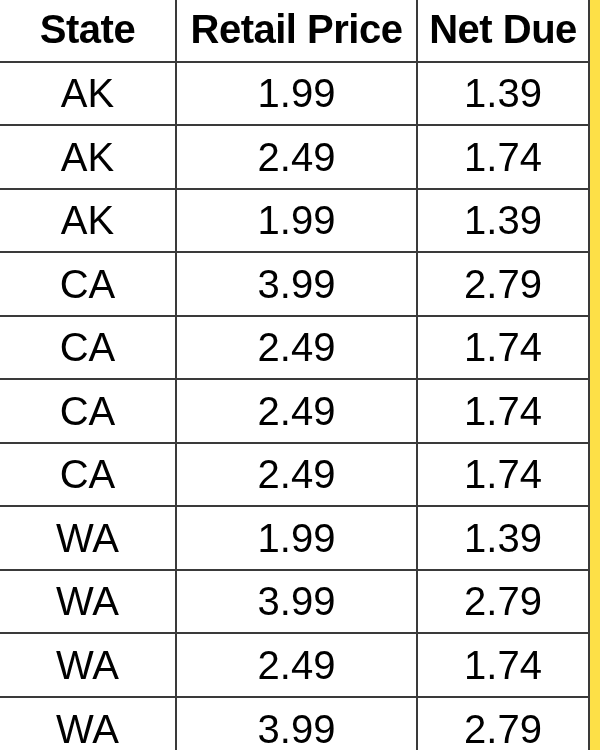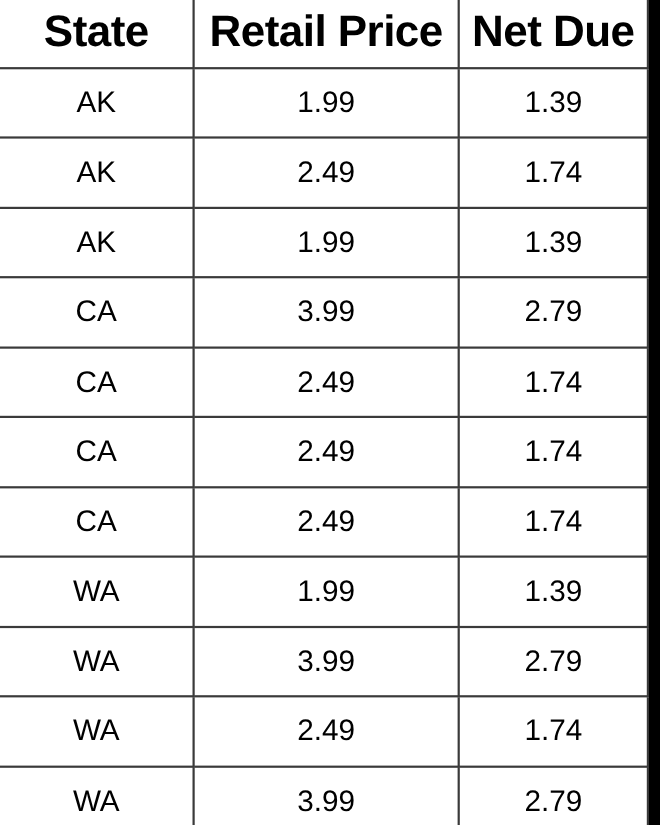--- a/index.html
+++ b/index.html
@@ -13,21 +13,21 @@
     height: 750px;
     overflow: hidden;
     font-family: "Liberation Sans", sans-serif;
     color: #000000;
   }
 
   #table-viewport {
     position: relative;
     width: 600px;
     height: 750px;
-    background: #000000;
+    background: #fde047;
     overflow: hidden;
   }
 
   
   #price-table {
     position: absolute;
     left: 0;
     top: -2px;
     width: 589px;
     border-collapse: collapse;
@@ -66,21 +66,21 @@
   #price-table thead th {
     font-weight: bold;
     font-size: 40px;
     letter-spacing: -0.5px;
     line-height: 1;
   }
 
   
   #price-table tbody td {
     font-weight: normal;
-    font-size: 27px;
+    font-size: 40px;
     line-height: 1;
   }
 
   
   #price-table tbody tr:last-child td {
     border-bottom: none;
   }
 </style>
 </head>
 <body>

